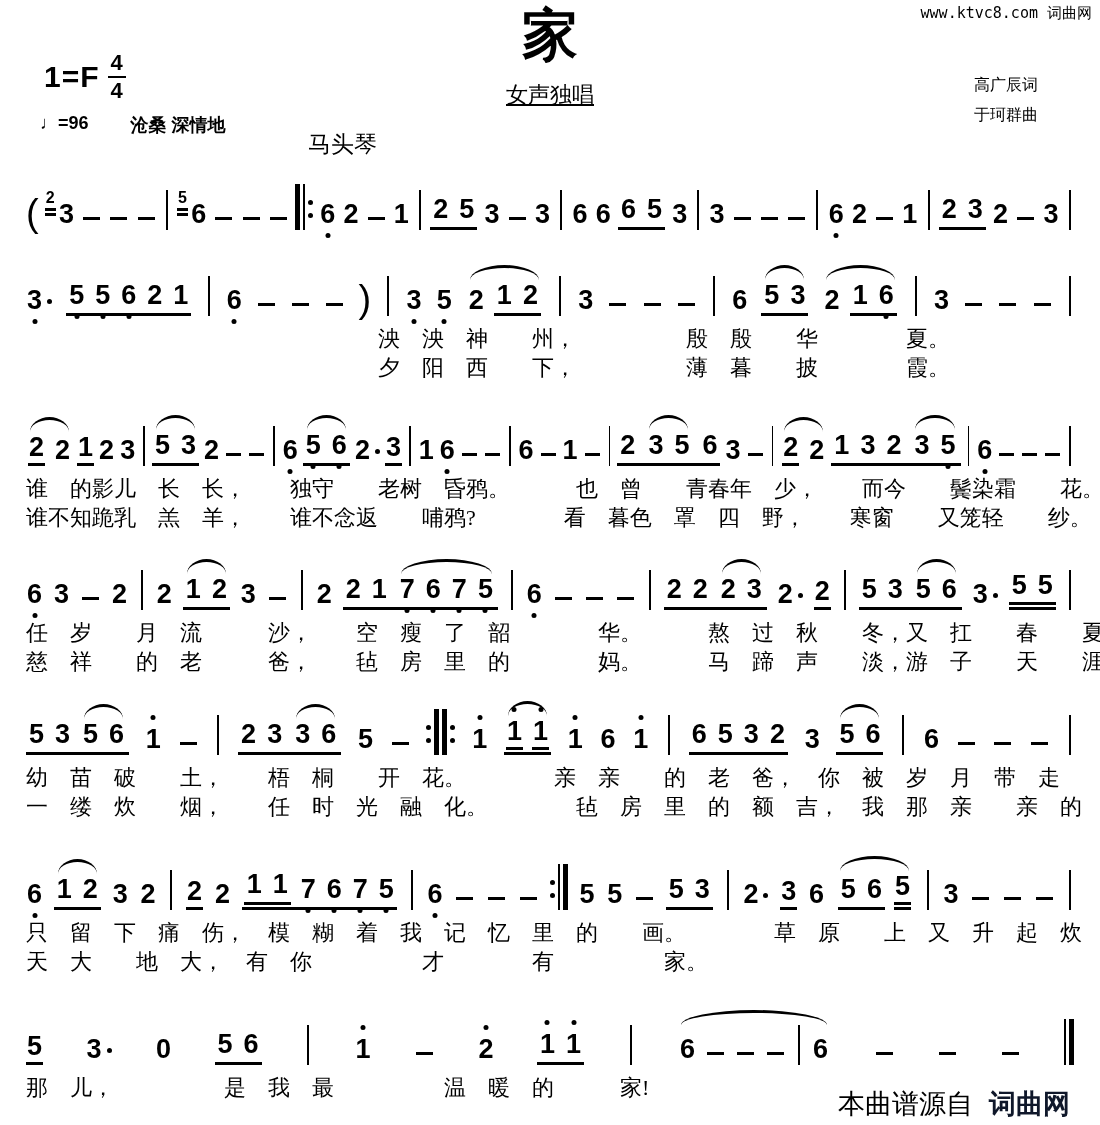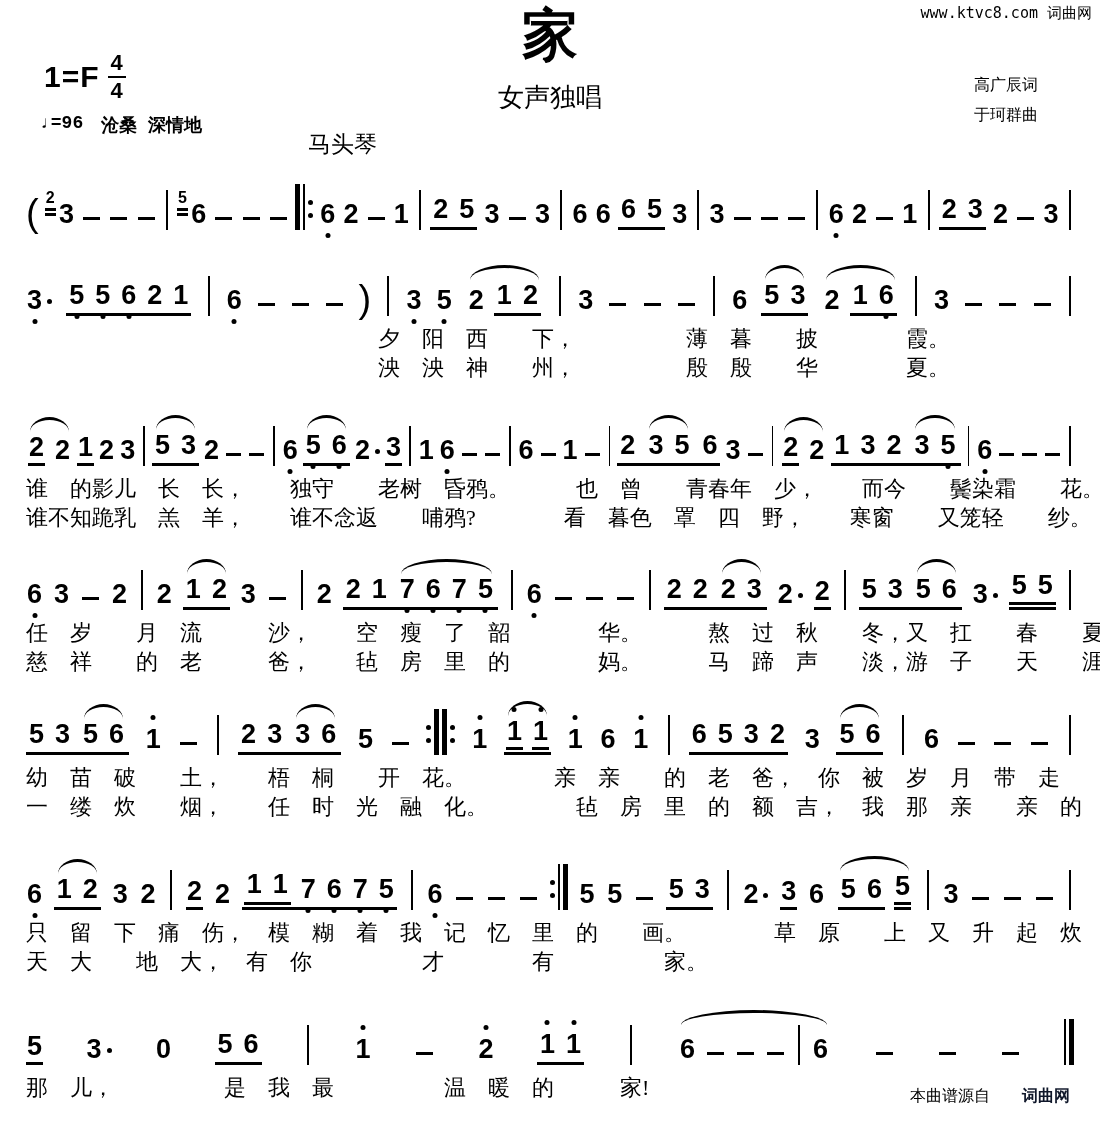--- a/index.html
+++ b/index.html
@@ -1,28 +1,28 @@
 <!DOCTYPE html>
 <html><head>
 <meta charset="utf-8">
 <style>
   html,body{margin:0;padding:0;background:#fff;}
   .sheet{position:relative;width:1100px;height:1125px;background:#fff;overflow:hidden;
          font-family:"Liberation Sans",sans-serif;color:#000;}
   
   .watermark{position:absolute;top:4px;right:8px;font:15px "DejaVu Sans Mono",monospace;color:#000000;}
   .title{position:absolute;top:6px;left:0;right:0;text-align:center;font-size:56px;font-weight:bold;line-height:1.05;}
-  .subtitle{position:absolute;top:80px;left:0;right:0;text-align:center;font-size:26px;}
+  .subtitle{position:absolute;top:80px;left:0;right:0;text-align:center;font-size:22px;text-decoration:underline;}
   .keysig{position:absolute;top:52px;left:44px;display:flex;align-items:center;gap:8px;font-weight:bold;}
   .keynote{font-size:30px;letter-spacing:1px;}
   .frac{display:inline-flex;flex-direction:column;align-items:center;font-size:22px;line-height:1;}
   .frac .top{border-bottom:2px solid #000;padding:0 3px 2px;}
   .frac .bot{padding-top:2px;}
   .credits{position:absolute;top:70px;right:62px;font-size:16px;line-height:30px;text-align:left;}
-  .temporow{position:absolute;top:113px;left:40px;font-size:18px;font-weight:bold;display:flex;gap:18px;font-family:Liberation Mono, monospace;}
+  .temporow{position:absolute;top:113px;left:40px;font-size:18px;font-weight:bold;display:flex;gap:42px;}
   .instrument{position:absolute;top:129px;left:308px;font-size:23px;}
   
   .score{position:absolute;left:26px;right:26px;top:168px;}
   .line-block:nth-child(2){margin-top:16px;}
   .line-block:nth-child(3){margin-top:22px;}
   .line-block:nth-child(4){margin-top:16px;}
   .line-block:nth-child(5){margin-top:17px;}
   .line-block:nth-child(6){margin-top:27px;}
   .line-block:nth-child(7){margin-top:27px;}
   .music-line{display:flex;align-items:flex-end;justify-content:space-between;column-gap:4px;
@@ -42,21 +42,21 @@
   .dash{width:17px;height:3px;background:#000;margin:0 2px 10px;align-self:flex-end;}
   .bar{width:2px;height:40px;background:#000;margin:0 3px;align-self:flex-end;}
   .rep{display:inline-flex;align-items:flex-end;column-gap:3px;align-self:flex-end;}
   .thick{width:5px;height:46px;background:#000;display:inline-block;}
   .thin{width:2px;height:46px;background:#000;display:inline-block;}
   .dots{display:inline-flex;flex-direction:column;justify-content:center;row-gap:8px;height:42px;align-self:flex-end;}
   .dots i{width:5px;height:5px;background:#000;border-radius:50%;display:block;}
   .paren{font-size:38px;font-weight:normal;line-height:1;align-self:flex-end;margin-bottom:-2px;}
   .lyrics{font-family:"Liberation Serif",serif;font-size:22px;line-height:29px;white-space:pre;}
   
-  .source{position:absolute;top:1086px;right:30px;font-size:16px;display:flex;gap:32px;}
+  .source{position:absolute;top:1086px;right:30px;font-size:27px;display:flex;gap:16px;}
   .brand{font-weight:bold;}
 </style>
 </head>
 <body>
 
 <div class="sheet">
   <div class="watermark">www.ktvc8.com 词曲网</div>
   <div class="title">家</div>
   <div class="subtitle">女声独唱</div>
 
@@ -276,22 +276,22 @@
           </span>
           <span class="bar"></span>
           <span class="nw">
             <span class="note">3</span>
           </span>
           <span class="dash"></span>
           <span class="dash"></span>
           <span class="dash"></span>
           <span class="bar"></span>
         </div>
+        <div class="lyrics">　　　　　　　　　　　　　　　　泱　泱　神　　州，　　　　　殷　殷　　华　　　　夏。</div>
         <div class="lyrics">　　　　　　　　　　　　　　　　夕　阳　西　　下，　　　　　薄　暮　　披　　　　霞。</div>
-        <div class="lyrics">　　　　　　　　　　　　　　　　泱　泱　神　　州，　　　　　殷　殷　　华　　　　夏。</div>
       </div>
       <div class="line-block">
         <div class="music-line">
           <span class="grp slur">
             <span class="nw">
               <span class="note u1">2</span>
             </span>
             <span class="nw">
               <span class="note">2</span>
             </span>

